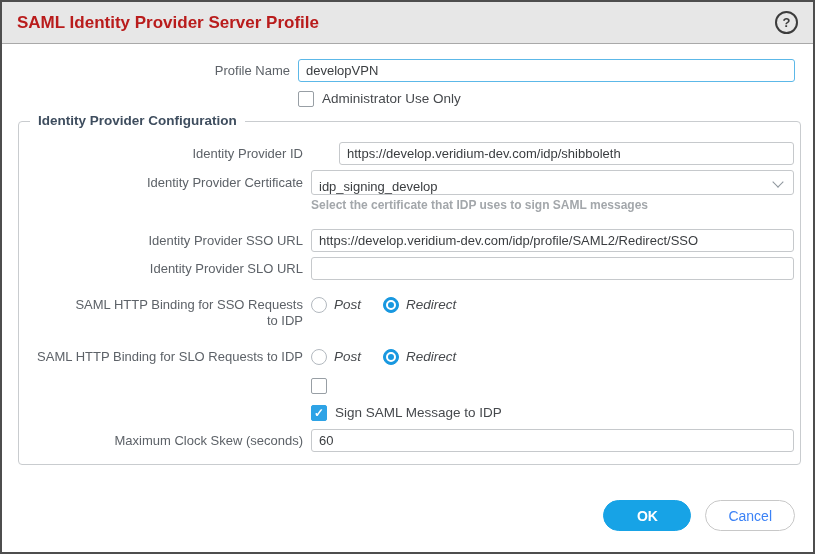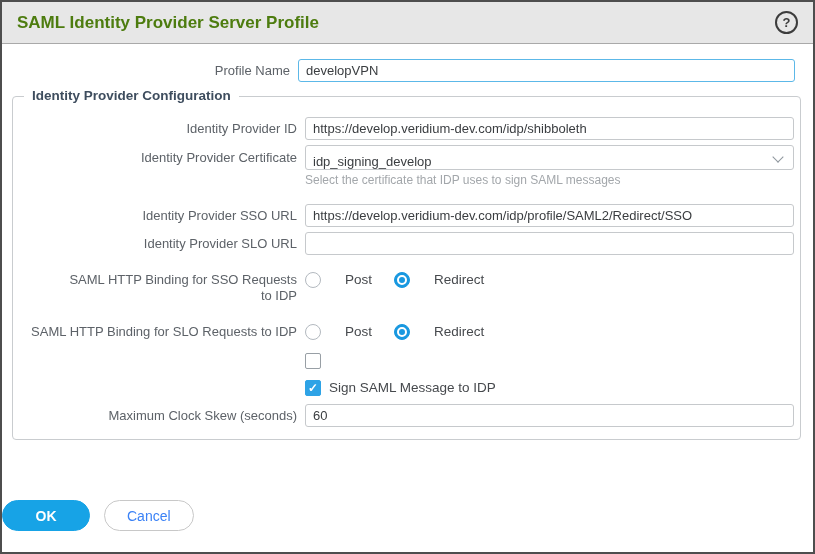--- a/index.html
+++ b/index.html
@@ -11,21 +11,21 @@
     border:2px solid #4e4e4e; background:#fff;
     display:flex; flex-direction:column;
   }
 
   
   .titlebar{
     height:41px; flex-shrink:0; background:#e7e7e7;
     border-bottom:1px solid #a9a9a9;
     display:flex; align-items:center; padding:0 15px;
   }
-  .title{ font-size:17px; font-weight:600; color:#4d7c0f; }
+  .title{ font-size:17px; font-weight:600; color:#b91c1c; }
   .help{
     margin-left:auto; width:19px; height:19px; border:2px solid #3c3c3c;
     border-radius:50%; display:flex; align-items:center; justify-content:center;
     font-size:13px; font-weight:700; color:#3c3c3c; cursor:pointer; user-select:none;
   }
 
   .body{ flex:1; display:flex; flex-direction:column; padding-top:15px;border-radius:16px; }
 
   .row{ display:flex; align-items:center; }
   .row.top{ align-items:flex-start; }
@@ -41,55 +41,55 @@
   input.text{
     width:100%; height:23px; box-sizing:border-box;
     border:1px solid #c6c9cc; border-radius:3px;
     padding:0 7px; font-size:13px; color:#3a3d40;
     font-family:inherit; outline:none; background:#fff;
   }
   input.text.focus-blue{ border-color:#5cb8e8; }
 
   
   .group{
-    position:relative; margin:14px 12px 0 10px;
+    position:relative; margin:14px 12px 0 16px;
     border:1px solid #c9cccf; border-radius:4px;
     padding:16px 6px 12px 0;
   }
   .legend{
     position:absolute; top:-9px; left:11px; background:#fff;
     padding:0 8px; font-size:13.5px; font-weight:700; color:#3e4d5e;
   }
   .group .row{ margin-top:5px; }
-  .group .row.first{ margin-top:4px; }
+  .group .row.first{ margin-top:4px;gap:28px; }
   .group .row.helper-row{ margin-top:3px; }
   .group .row.gap-lg{ margin-top:17px; }
   .group .row.gap-xl{ margin-top:20px; }
   .group .row.gap-md{ margin-top:13px; }
   .group .row.gap-sm{ margin-top:11px; }
   .group .row.gap-skew{ margin-top:8px; }
   .group .label{ width:292px; }
 
-  .helper{ font-size:12px; color:#a3a7ab; line-height:14px; }
+  .helper{ font-size:12px; color:#a3a7ab; line-height:14px;font-weight:bold; }
 
   
   .selectbox{
     position:relative; width:100%; height:25px; box-sizing:border-box;
     border:1px solid #c6c9cc; border-radius:3px;
     display:flex; align-items:flex-end; padding:0 28px 0 7px;
     font-size:13px; color:#3a3d40; cursor:pointer; background:#fff;
   }
   .chev{
     position:absolute; right:11px; top:7px; width:7px; height:7px;
     border-right:1.5px solid #8e969d; border-bottom:1.5px solid #8e969d;
     transform:rotate(45deg);
   }
 
   
-  .radio-option{ display:flex; align-items:center; gap:24px; cursor:pointer; }
+  .radio-option{ display:flex; align-items:center; gap:7px; cursor:pointer;font-style:italic; }
   .radio-option + .radio-option{ margin-left:22px; }
   .radio{
     width:16px; height:16px; box-sizing:border-box; flex-shrink:0;
     border:1px solid #b3b9bf; border-radius:50%; background:#fff; position:relative;
   }
   .radio.selected{ background:#1898e0; border-color:#1898e0; }
   .radio.selected::after{
     content:""; position:absolute; left:2px; top:2px;
     width:6px; height:6px; border:2px solid #fff; border-radius:50%;
     background:#1898e0;
@@ -101,21 +101,21 @@
   .checkbox{
     width:16px; height:16px; box-sizing:border-box; flex-shrink:0;
     border:1px solid #989fa5; border-radius:2px; background:#fff;
     display:flex; align-items:center; justify-content:center;
   }
   .checkbox.checked{ background:#2ea3e6; border-color:#2ea3e6; }
   .checkbox .glyph{ color:#fff; font-size:12px; font-weight:700; line-height:1; }
 
   
   .footer{
-    margin-top:auto; display:flex; justify-content:flex-start;
+    margin-top:auto; display:flex; justify-content:flex-end;
     gap:14px; padding:0 18px 21px 0;
   }
   .btn{
     height:31px; min-width:88px; border-radius:16px; font-size:14px;
     font-family:inherit; cursor:pointer; padding:0 22px;
   }
   .btn.primary{ background:#17a3e6; border:1px solid #17a3e6; color:#fff; font-weight:600; }
   .btn.secondary{ background:#fff; border:1px solid #c8c8c8; color:#3b82f6; }
 </style>
 </head>
@@ -130,20 +130,29 @@
 
   <div class="body">
 
     <div class="row">
       <div class="label">Profile Name</div>
       <div class="control pad-r">
         <input class="text focus-blue" type="text" value="developVPN" style="">
       </div>
     </div>
 
+    <div class="row" style="margin-top:9px;">
+      <div class="label"></div>
+      <div class="control">
+        <span class="check-option">
+          <span class="checkbox"></span>
+          <span class="opt-label">Administrator Use Only</span>
+        </span>
+      </div>
+    </div>
 
     <div class="group">
       <span class="legend">Identity Provider Configuration</span>
 
       <div class="row first">
         <div class="label">Identity Provider ID</div>
         <div class="control">
           <input class="text" type="text" value="https://develop.veridium-dev.com/idp/shibboleth" style="">
         </div>
       </div>

